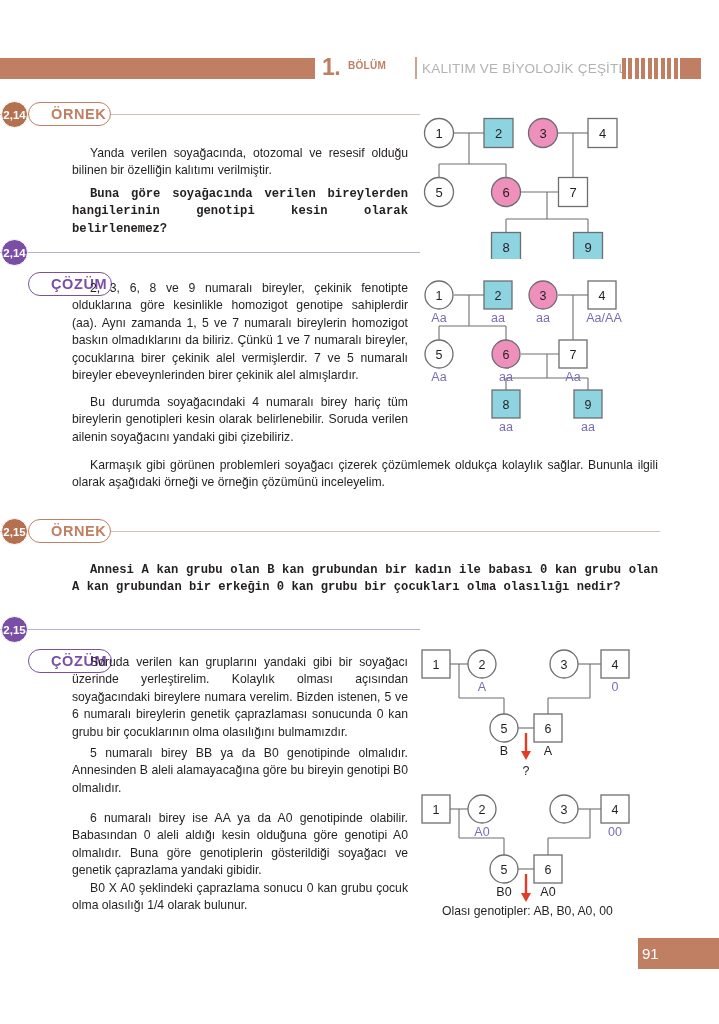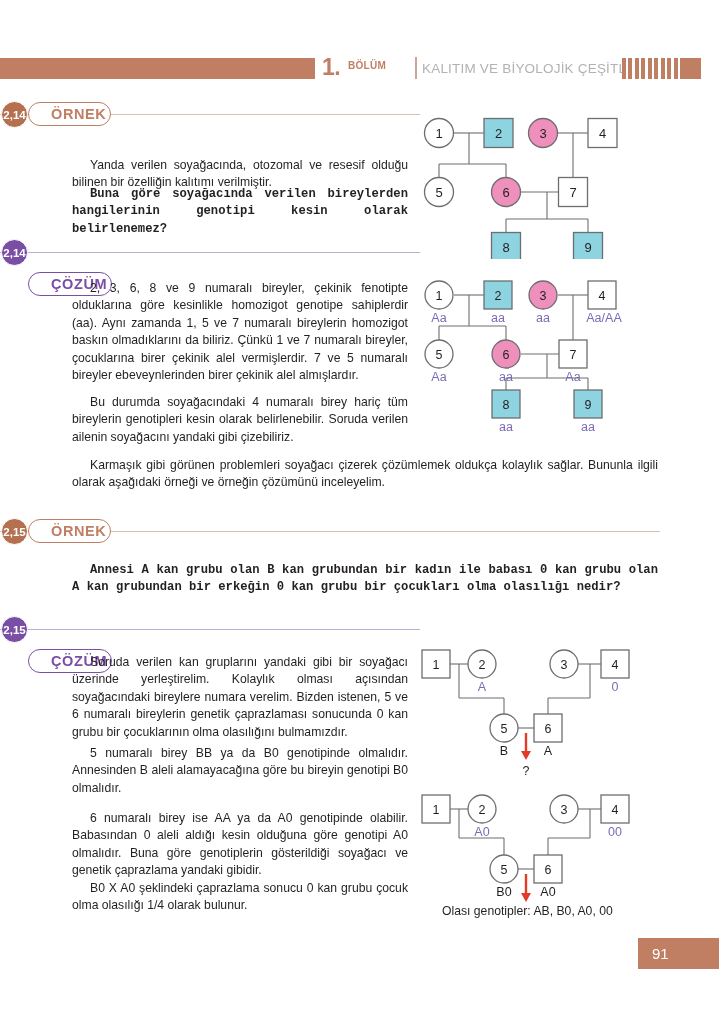--- a/index.html
+++ b/index.html
@@ -164,21 +164,21 @@
     position: absolute;
     left: 638px;
     top: 938px;
     width: 81px;
     height: 31px;
     background: #c07f63;
     color: #ffffff;
     font-size: 15px;
     display: flex;
     align-items: center;
-    padding-left: 14px;
+    padding-left: 4px;
     box-sizing: border-box;
   }
 </style>
 </head>
 <body>
 
 <div class="chapter-header">
   <div class="hdr-bar-left"></div>
   <div class="hdr-num">1.</div>
   <div class="hdr-bolum">BÖLÜM</div>
@@ -189,21 +189,21 @@
 </div>
 
 <div class="badge-row" style="left:0px; top:101px; width:420px;">
   <div class="badge-line orange" style="width:420px;"></div>
   <div class="badge-pill orange">
     <span>ÖRNEK</span>
   </div>
   <div class="badge-circle orange">2,14</div>
 </div>
 
-<div class="para" style="left:72px; top:145px; width:336px;margin-top:12px;">Yanda verilen soyağacında, otozomal ve resesif olduğu bilinen bir özelliğin kalıtımı verilmiştir.</div>
+<div class="para" style="left:72px; top:145px; width:336px;">Yanda verilen soyağacında, otozomal ve resesif olduğu bilinen bir özelliğin kalıtımı verilmiştir.</div>
 <div class="para bold" style="left:72px; top:186px; width:336px;">
   <span>Buna göre soyağacında verilen bireylerden hangilerinin genotipi kesin olarak belirlenemez?</span>
 </div>
 
 <div class="pedigree" style="left:418px; top:114px;">
   <svg class="ped-svg" width="230" height="145" viewBox="0 0 230 145">
     <g stroke="#6d6e71" stroke-width="1.1" fill="none">
 
       <line x1="36" y1="19" x2="66" y2="19"></line>
 

